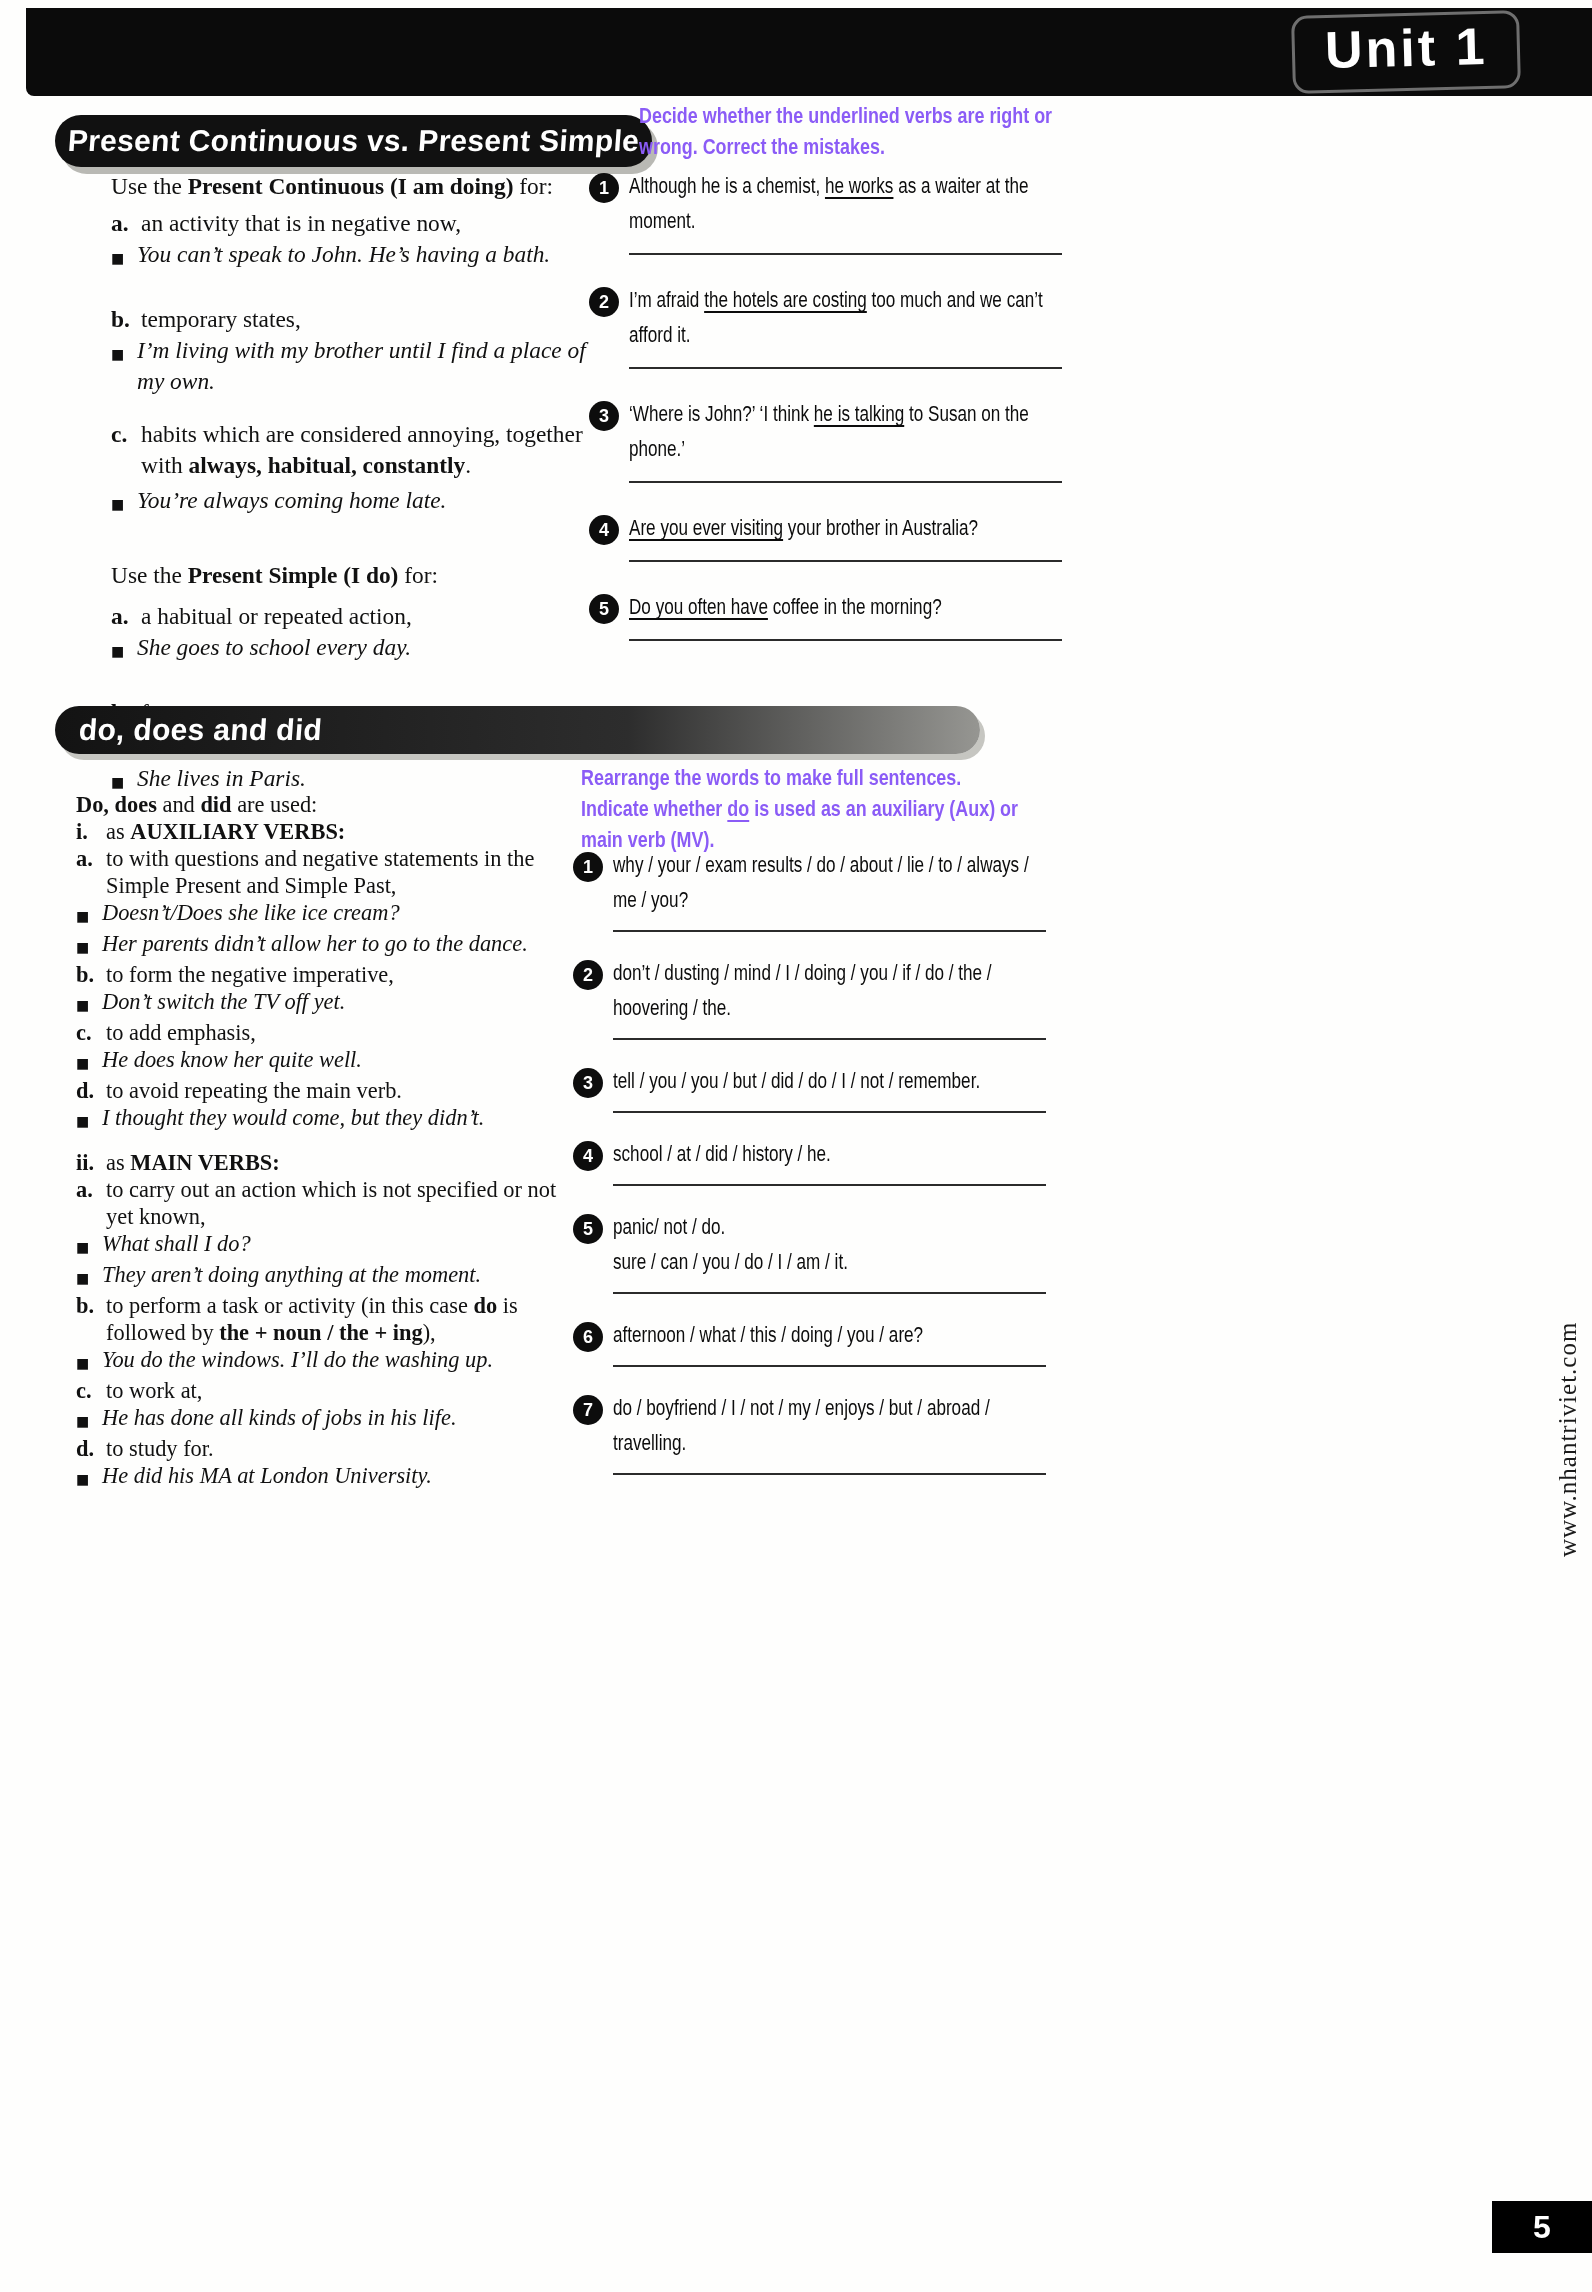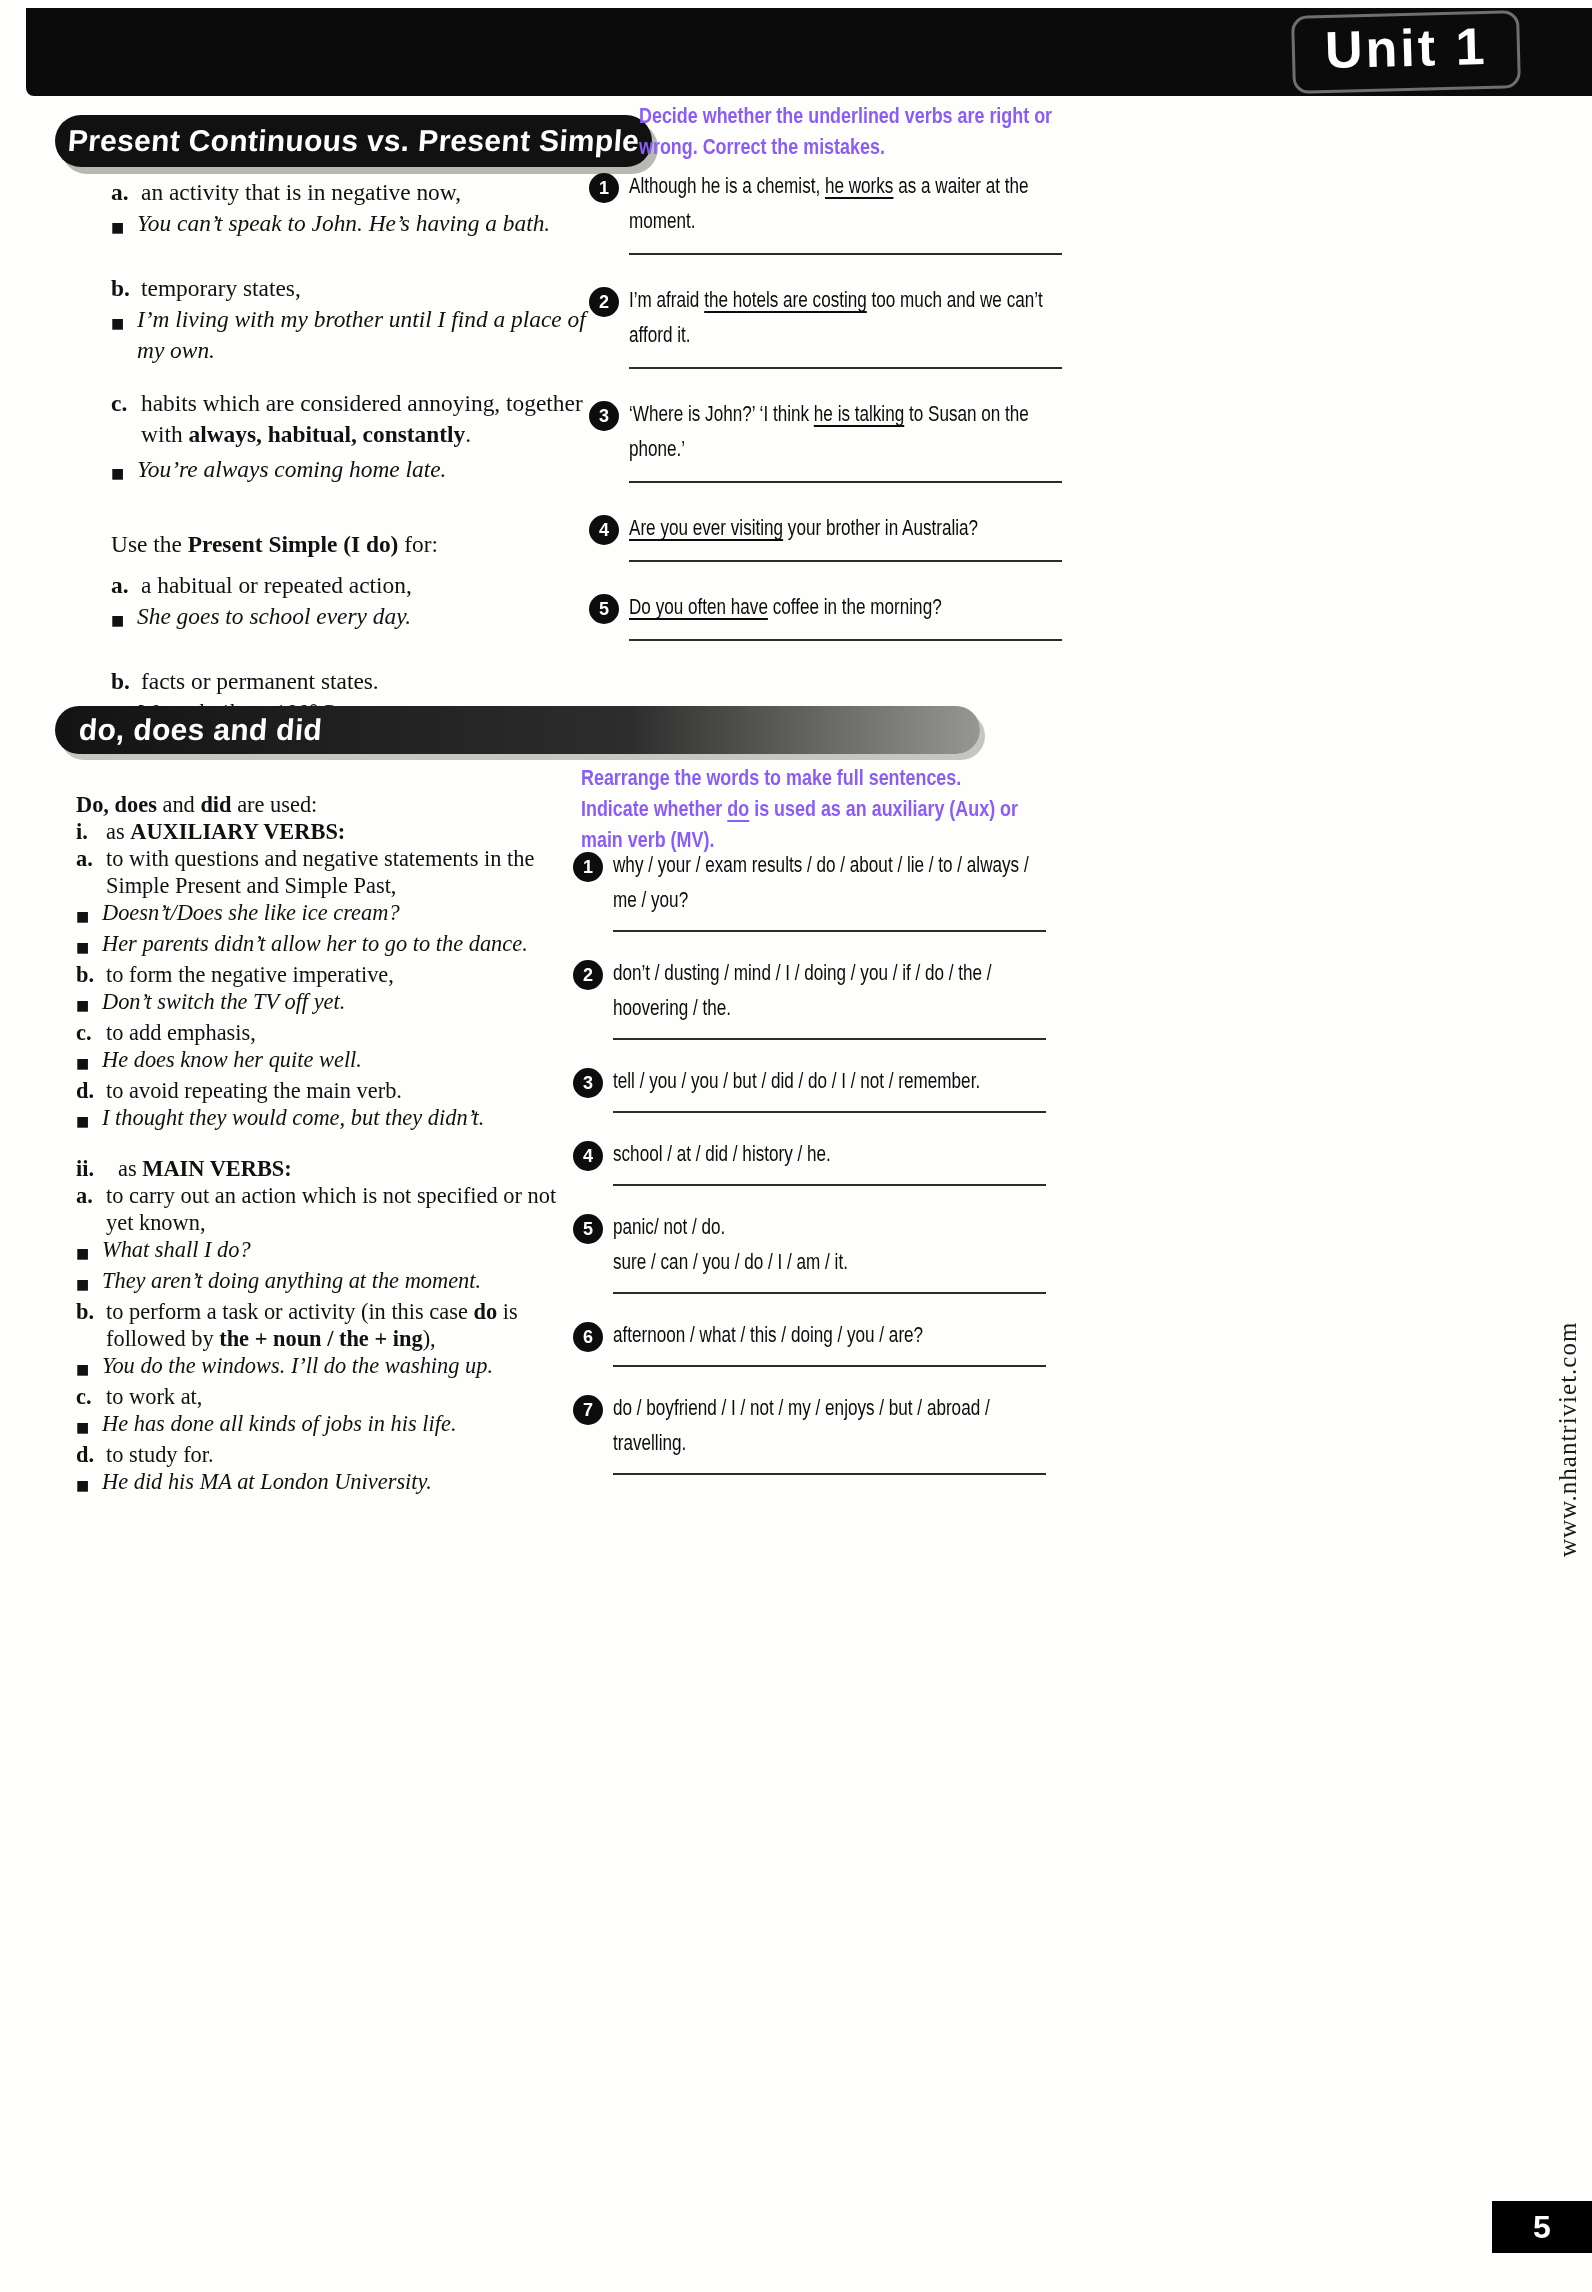--- a/index.html
+++ b/index.html
@@ -56,21 +56,21 @@
   .ex{margin:0;display:flex;}
   .bullet{flex:none;width:26px;font-size:14px;padding-top:4px;
           font-family:"DejaVu Sans",sans-serif;color:#111;}
   .ex .etext{flex:1;}
   
   .b{font-weight:bold;}
   .i{font-style:italic;}
   .u{text-decoration:underline;text-decoration-thickness:2px;text-underline-offset:4px;}
   
   .sp4{margin-top:4px;}.sp6{margin-top:6px;}.sp10{margin-top:10px;}
-  .sp14{margin-top:20px;gap:12px;}.sp22{margin-top:22px;}
+  .sp14{margin-top:14px;}.sp22{margin-top:22px;}
   .sp30{margin-top:30px;}.sp40{margin-top:40px;}
   
   .sec1-right{position:absolute;top:169px;left:589px;width:473px;}
   .sec2-right{position:absolute;top:848px;left:573px;width:473px;}
   .exblock{margin-bottom:28px;}
   .sec2-right .exblock{margin-bottom:24px;}
   .exitem{display:flex;}
   .exnum{
     flex:none;width:30px;height:30px;border-radius:50%;background:#0d0d0d;color:#fff;
     font-family:"Liberation Sans",sans-serif;font-weight:bold;font-size:18px;
@@ -110,20 +110,21 @@
   <div class="sec1-pill">
     <span>Present Continuous vs. Present Simple</span>
   </div>
 
   <div class="instr instr1">
     <p><span>Decide whether the underlined verbs are right or</span></p>
     <p><span>wrong. Correct the mistakes.</span></p>
   </div>
 
   <div class="sec1-left">
+    <p class="note plain"><span>Use the </span><span class="b">Present Continuous (I am doing)</span><span> for:</span></p>
 
     <p class="note sp6">
       <span class="marker">a.</span>
       <span class="ntext"><span>an activity that is in negative now,</span></span>
     </p>
     <p class="ex">
       <span class="bullet">■</span>
       <span class="etext"><span class="i">You can’t speak to John. He’s having a bath.</span></span>
     </p>
 

